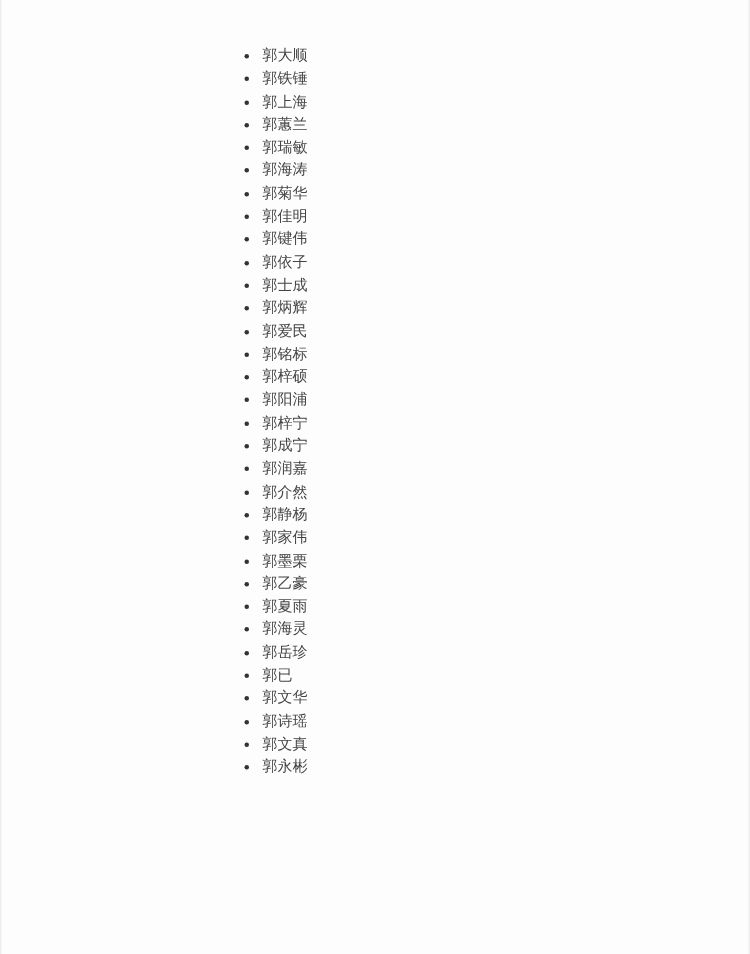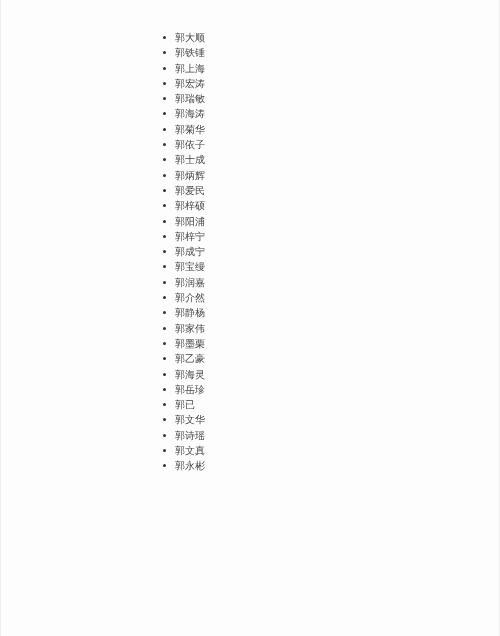--- a/index.html
+++ b/index.html
@@ -46,39 +46,42 @@
     }
   </style>
 </head>
 <body>
 
 <div class="page">
   <ul class="name-list">
       <li>郭大顺</li>
       <li>郭铁锤</li>
       <li>郭上海</li>
-      <li>郭宏涛</li>
+      <li>郭蕙兰</li>
       <li>郭瑞敏</li>
       <li>郭海涛</li>
       <li>郭菊华</li>
+      <li>郭佳明</li>
+      <li>郭键伟</li>
       <li>郭依子</li>
       <li>郭士成</li>
       <li>郭炳辉</li>
       <li>郭爱民</li>
+      <li>郭铭标</li>
       <li>郭梓硕</li>
       <li>郭阳浦</li>
       <li>郭梓宁</li>
       <li>郭成宁</li>
-      <li>郭宝缦</li>
       <li>郭润嘉</li>
       <li>郭介然</li>
       <li>郭静杨</li>
       <li>郭家伟</li>
       <li>郭墨栗</li>
       <li>郭乙豪</li>
+      <li>郭夏雨</li>
       <li>郭海灵</li>
       <li>郭岳珍</li>
       <li>郭已</li>
       <li>郭文华</li>
       <li>郭诗瑶</li>
       <li>郭文真</li>
       <li>郭永彬</li>
     </ul>
 </div>
 

